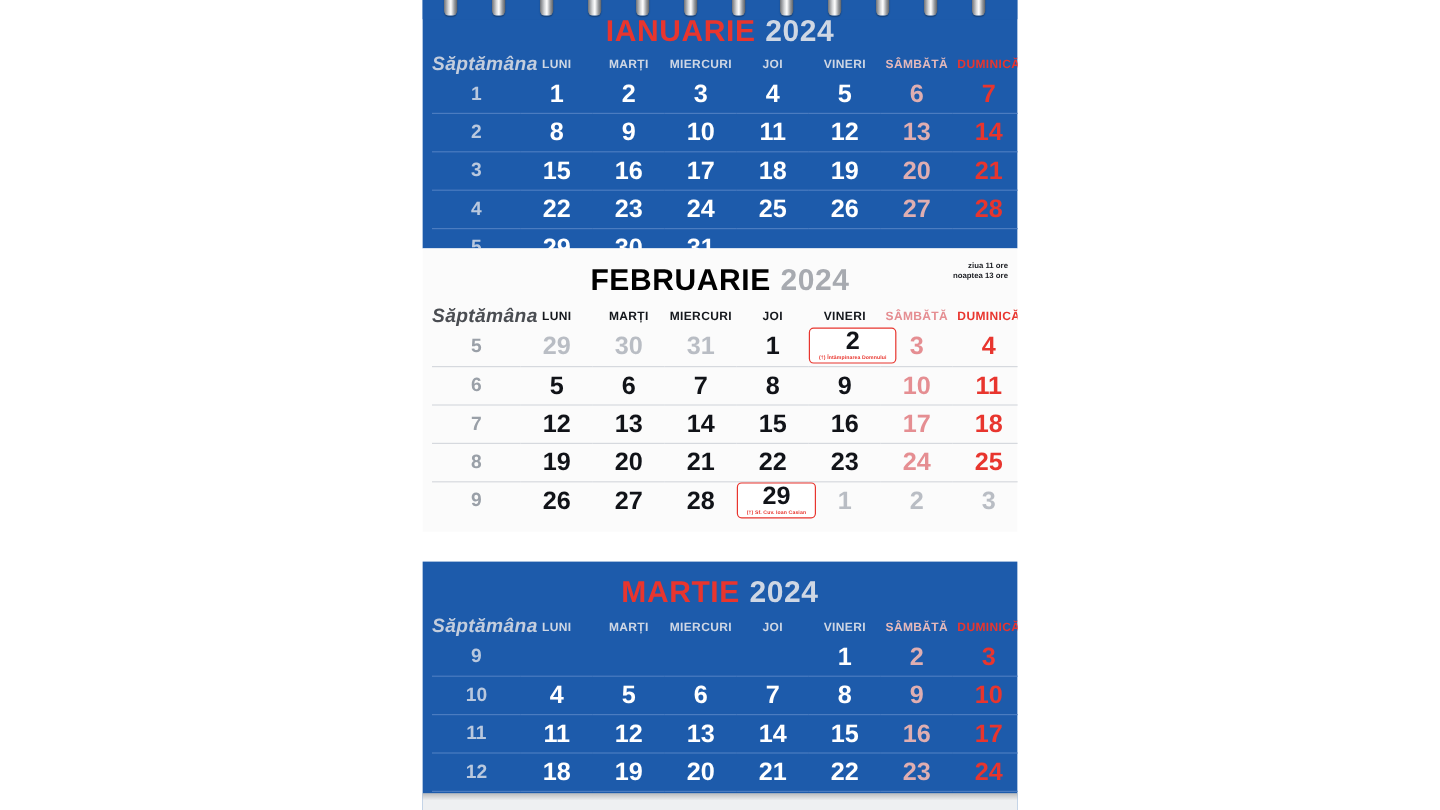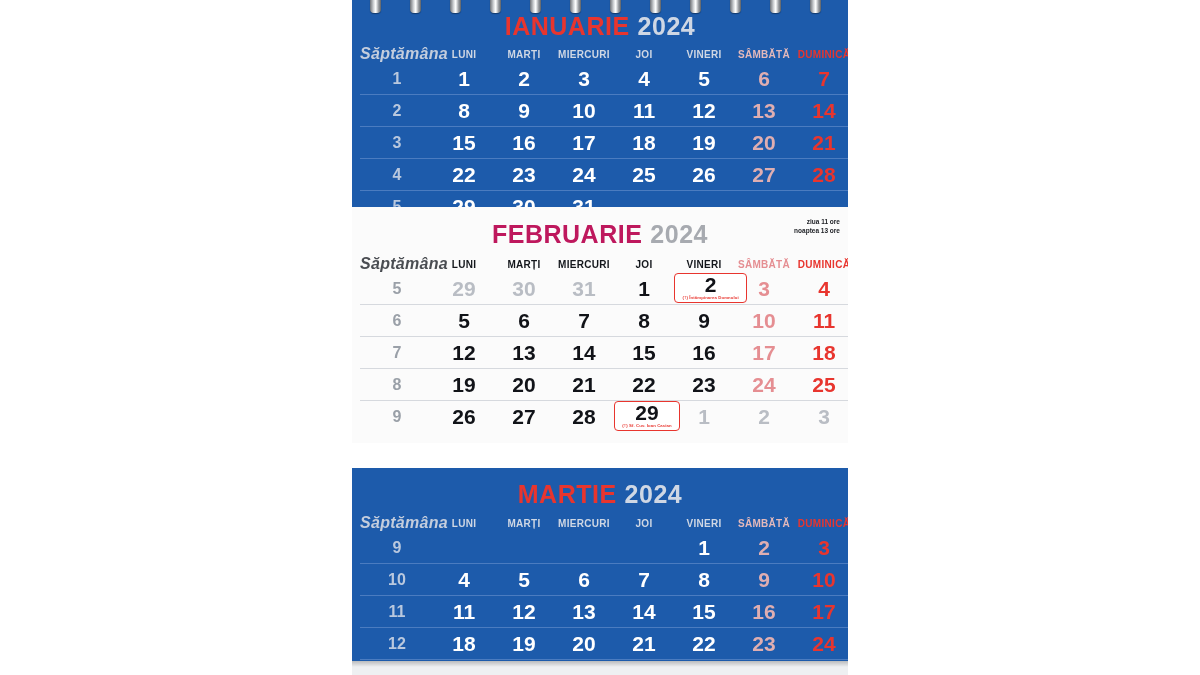--- a/index.html
+++ b/index.html
@@ -76,21 +76,21 @@
   }
   .month-title .myear {
     font-size: 25px;
     margin-left: 8px;
   }
 
   
   .blue .month-title .mname { color: #e8352e; }
   .blue .month-title .myear { color: #cfd7e4; }
   
-  .white .month-title .mname { color: #be185d; }
+  .white .month-title .mname { color: #000000; }
   .white .month-title .myear { color: #a7aab0; }
 
   
   table.grid {
     width: 100%;
     border-collapse: collapse;
     table-layout: fixed;
   }
   table.grid th, table.grid td {
     text-align: center;

